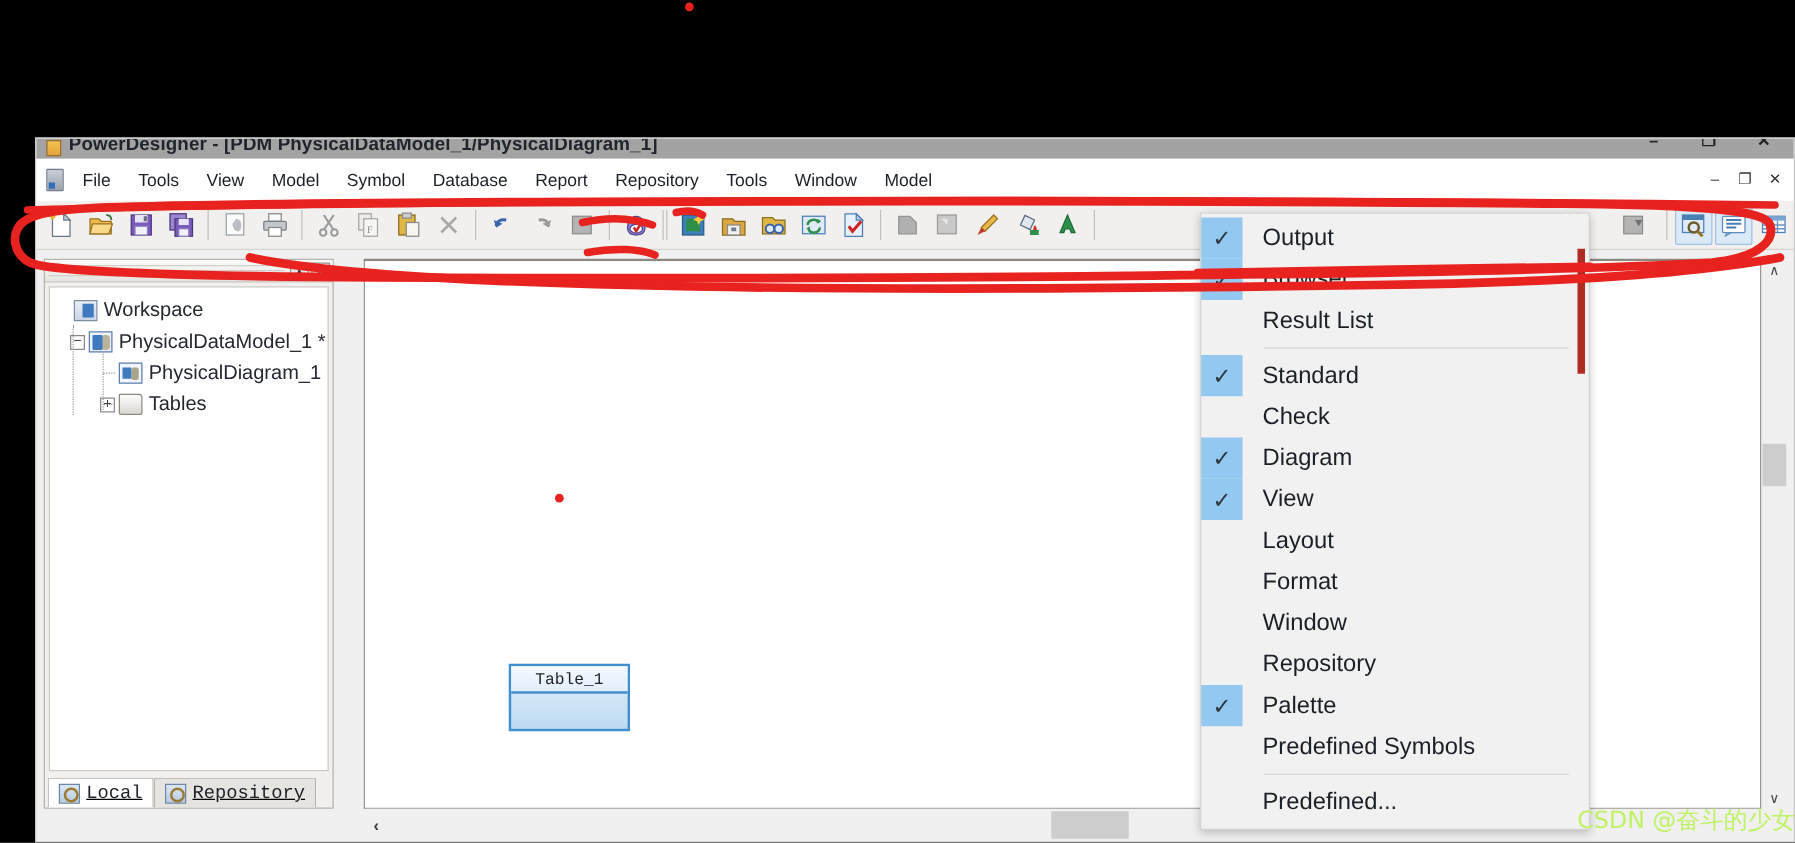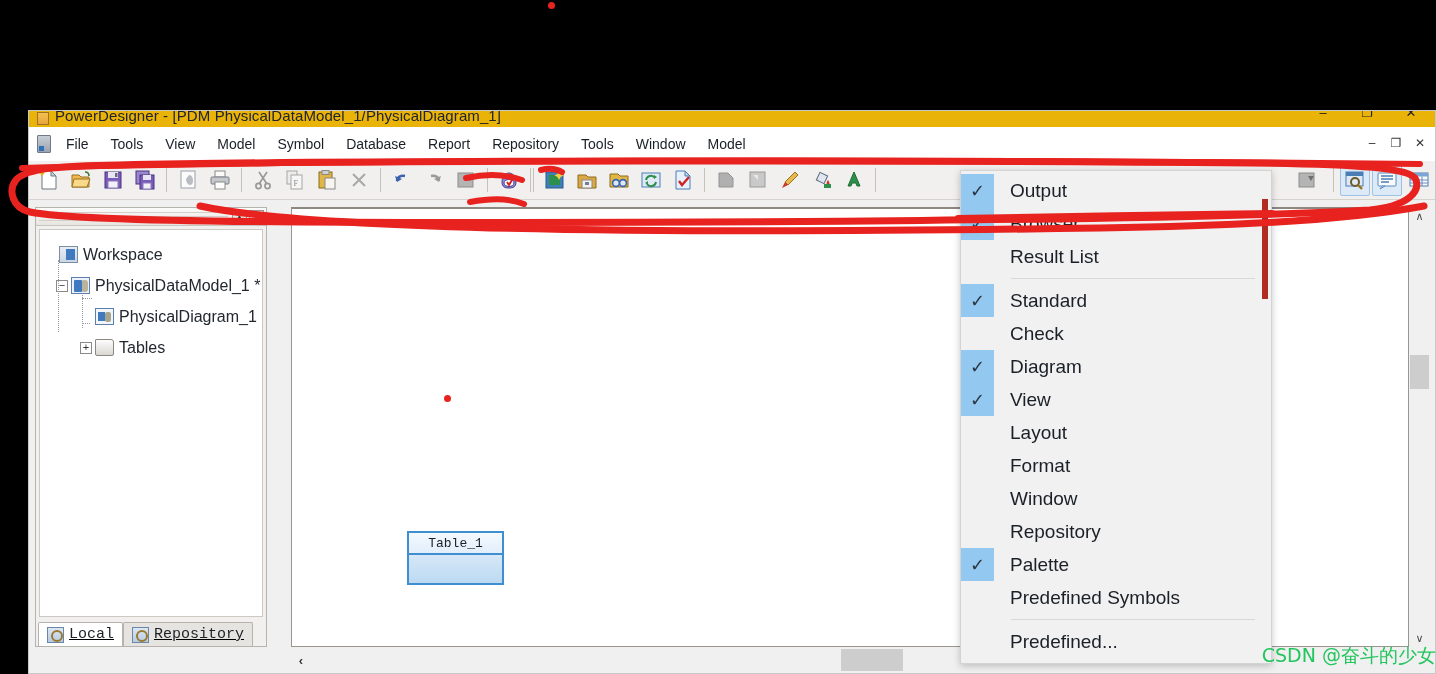--- a/index.html
+++ b/index.html
@@ -18,22 +18,23 @@
     left: 28px; top: 110px;
     width: 1408px; height: 564px;
     background: #f0f0f0;
     border: 1px solid #c8c8c8;
     overflow: hidden;
   }
 
   
   .titlebar {
     position: absolute; left: 0; top: 0; width: 100%; height: 16px;
-    background: #eab308;
+    background: #a3a3a3;
     overflow: hidden;
+    font-weight: bold;
   }
   .title-text {
     position: absolute; left: 26px; top: -4px;
     font-size: 15px; color: #20242c; white-space: nowrap;
     letter-spacing: .1px;
   }
   .title-app-icon {
     position: absolute; left: 8px; top: 1px; width: 12px; height: 13px;
     background: linear-gradient(#f2c14e, #e8a33d);
     border: 1px solid #9e7226;
@@ -104,21 +105,21 @@
   .cap-line { position: absolute; left: 3px; right: 38px; top: 4px; height: 1px; background: #d2cec8;
               box-shadow: 0 4px 0 #d2cec8, 0 8px 0 #d2cec8; }
   .cap-btn {
     width: 15px; height: 14px; border: 1px solid #9a968f; background: #e9e7e3;
     display: flex; align-items: center; justify-content: center; font-size: 9px; color: #333;
   }
   .tree {
     flex: 1; background: #ffffff; margin: 3px; border: 1px solid #ccc8c2;
     padding: 6px 4px; overflow: hidden; position: relative;
   }
-  .tree-row { display: flex; align-items: center; height: 25px; font-size: 16px; color: #23272e; white-space: nowrap; margin-top: 6px; }
+  .tree-row { display: flex; align-items: center; height: 25px; font-size: 16px; color: #23272e; white-space: nowrap; }
   .tree-row .lbl { margin-left: 5px; }
   .twisty {
     width: 12px; height: 12px; border: 1px solid #8a8a8a; background: #fff;
     display: flex; align-items: center; justify-content: center;
     font-size: 11px; line-height: 1; color: #333; margin-right: 3px; flex: 0 0 auto;
   }
   .twisty-spacer { width: 15px; flex: 0 0 auto; }
   .ico { width: 19px; height: 17px; flex: 0 0 auto; position: relative; }
 
   .ico-workspace { background: linear-gradient(#e8edf4,#cbd6e4); border: 1px solid #7c8ea3; }
@@ -203,21 +204,21 @@
   .dd-label { margin-left: 16px; }
   .dd-sep { height: 1px; background: #d8d8d8; margin: 5px 16px 5px 50px; }
   .dd-scroll { position: absolute; right: 3px; top: 28px; width: 6px; height: 100px; background: #b02b22; }
 
   
   .ann { position: absolute; pointer-events: none; z-index: 60; }
   .red-dot-top { position: absolute; left: 548px; top: 2px; width: 7px; height: 7px; border-radius: 50%; background: #e8221f; z-index: 60; }
 
   .watermark {
     position: absolute; right: 0px; bottom: 5px;
-    font-size: 19px; color: #22c55e; white-space: nowrap; z-index: 55;
+    font-size: 19px; color: #bef264; white-space: nowrap; z-index: 55;
     font-family: "DejaVu Sans", sans-serif;
   }
 </style>
 </head>
 <body>
 
 <div id="root">
 
   <div class="red-dot-top"></div>
 

